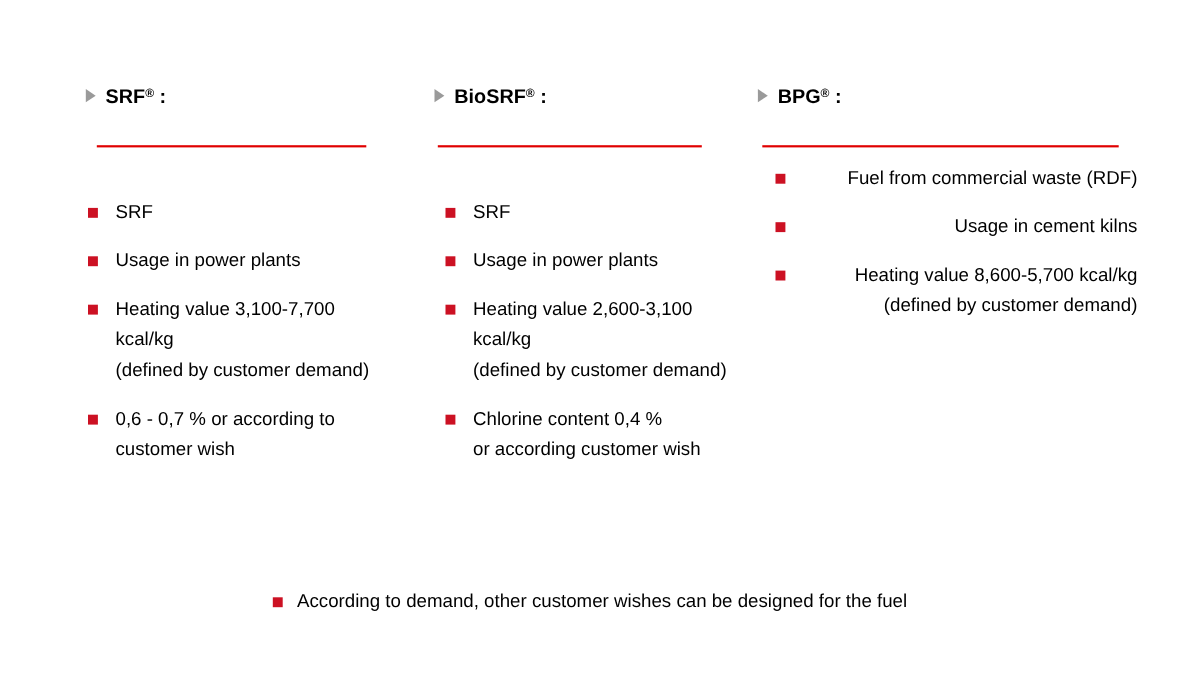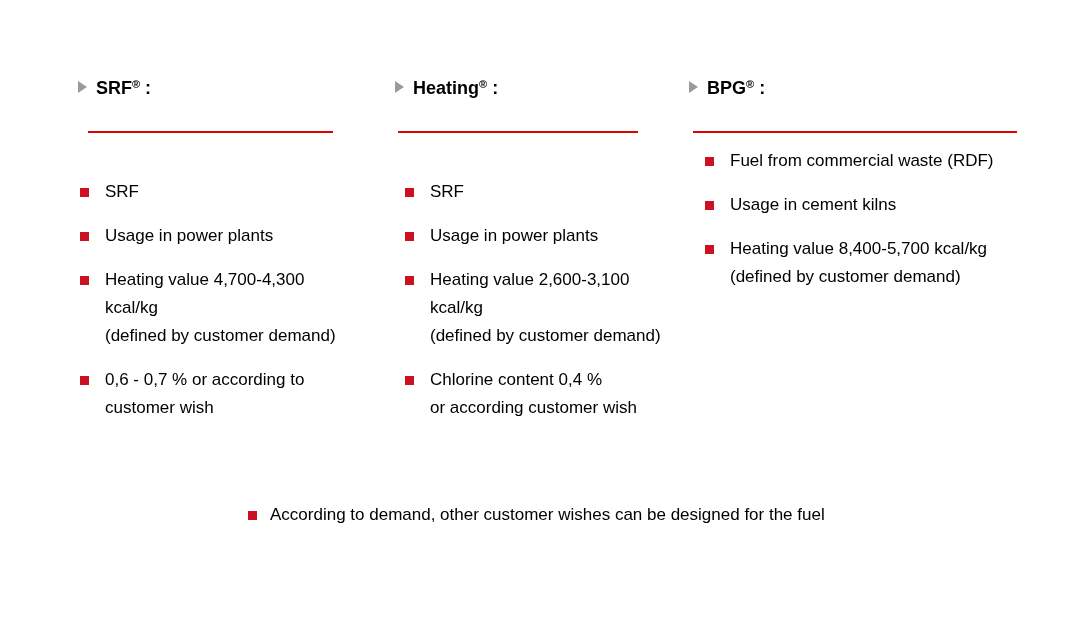--- a/index.html
+++ b/index.html
@@ -3,21 +3,21 @@
 <meta charset="utf-8">
 <style>
   html, body { margin:0; padding:0; background:#ffffff; }
   .slide {
     position:relative; width:1091px; height:635px; background:#ffffff;
     font-family:"Liberation Sans", sans-serif; color:#000000; overflow:hidden;
   }
   .col { position:absolute; top:78px; }
   .c1 { left:78px;  width:280px; }
   .c2 { left:395px; width:280px; }
-  .c3 { left:689px; width:345px; }
+  .c3 { left:689px; width:345px;text-align:right; }
 
   .col-head { display:flex; align-items:flex-start; }
   .chev {
     margin-top:3px; width:0; height:0;
     border-left:9px solid #9a9a9a;
     border-top:6px solid transparent;
     border-bottom:6px solid transparent;
   }
   .title { margin:0 0 0 9px; font-size:18px; font-weight:bold; line-height:20px; white-space:nowrap; }
   .reg { position:relative; top:-6px; font-size:11px; }
@@ -33,21 +33,21 @@
   .c2 .blist { margin-left:10px; }
   .c3 .blist { margin-left:16px;margin-top:14px; }
 
   .bitem {
     position:relative; padding-left:25px; margin-bottom:16px;
     font-size:17px; line-height:28px; color:#000000;
   }
   .sq { position:absolute; left:0; top:10px; width:9px; height:9px; background:#cc1123; }
 
   .footer { position:absolute; left:248px; top:501px; width:760px; }
-  .footer .bitem { margin-bottom:15px; padding-left:22px; white-space:nowrap; }
+  .footer .bitem { margin-bottom:15px; padding-left:22px; white-space:nowrap;margin-top:32px; }
 </style>
 </head>
 <body>
 
 <div class="slide">
 
   <section class="col c1">
     <div class="col-head">
       <span class="chev"></span>
       <h2 class="title"><span>SRF</span><span class="reg">®</span><span class="colon">:</span></h2>
@@ -57,36 +57,36 @@
       <li class="bitem">
         <span class="sq"></span>
         <div>SRF</div>
       </li>
       <li class="bitem">
         <span class="sq"></span>
         <div>Usage in power plants</div>
       </li>
       <li class="bitem">
         <span class="sq"></span>
-        <div>Heating value 4,700-4,300</div>
+        <div>Heating value 3,100-7,700</div>
         <div>kcal/kg</div>
         <div>(defined by customer demand)</div>
       </li>
       <li class="bitem">
         <span class="sq"></span>
         <div>0,6 - 0,7 % or according to</div>
         <div>customer wish</div>
       </li>
     </ul>
   </section>
 
   <section class="col c2">
     <div class="col-head">
       <span class="chev"></span>
-      <h2 class="title"><span>Heating</span><span class="reg">®</span><span class="colon">:</span></h2>
+      <h2 class="title"><span>BioSRF</span><span class="reg">®</span><span class="colon">:</span></h2>
     </div>
     <div class="rule"></div>
     <ul class="blist">
       <li class="bitem">
         <span class="sq"></span>
         <div>SRF</div>
       </li>
       <li class="bitem">
         <span class="sq"></span>
         <div>Usage in power plants</div>
@@ -115,21 +115,21 @@
       <li class="bitem">
         <span class="sq"></span>
         <div>Fuel from commercial waste (RDF)</div>
       </li>
       <li class="bitem">
         <span class="sq"></span>
         <div>Usage in cement kilns</div>
       </li>
       <li class="bitem">
         <span class="sq"></span>
-        <div>Heating value 8,400-5,700 kcal/kg</div>
+        <div>Heating value 8,600-5,700 kcal/kg</div>
         <div>(defined by customer demand)</div>
       </li>
     </ul>
   </section>
 
   <div class="footer">
     <div class="bitem">
       <span class="sq"></span>
       <div>According to demand, other customer wishes can be designed for the fuel</div>
     </div>

